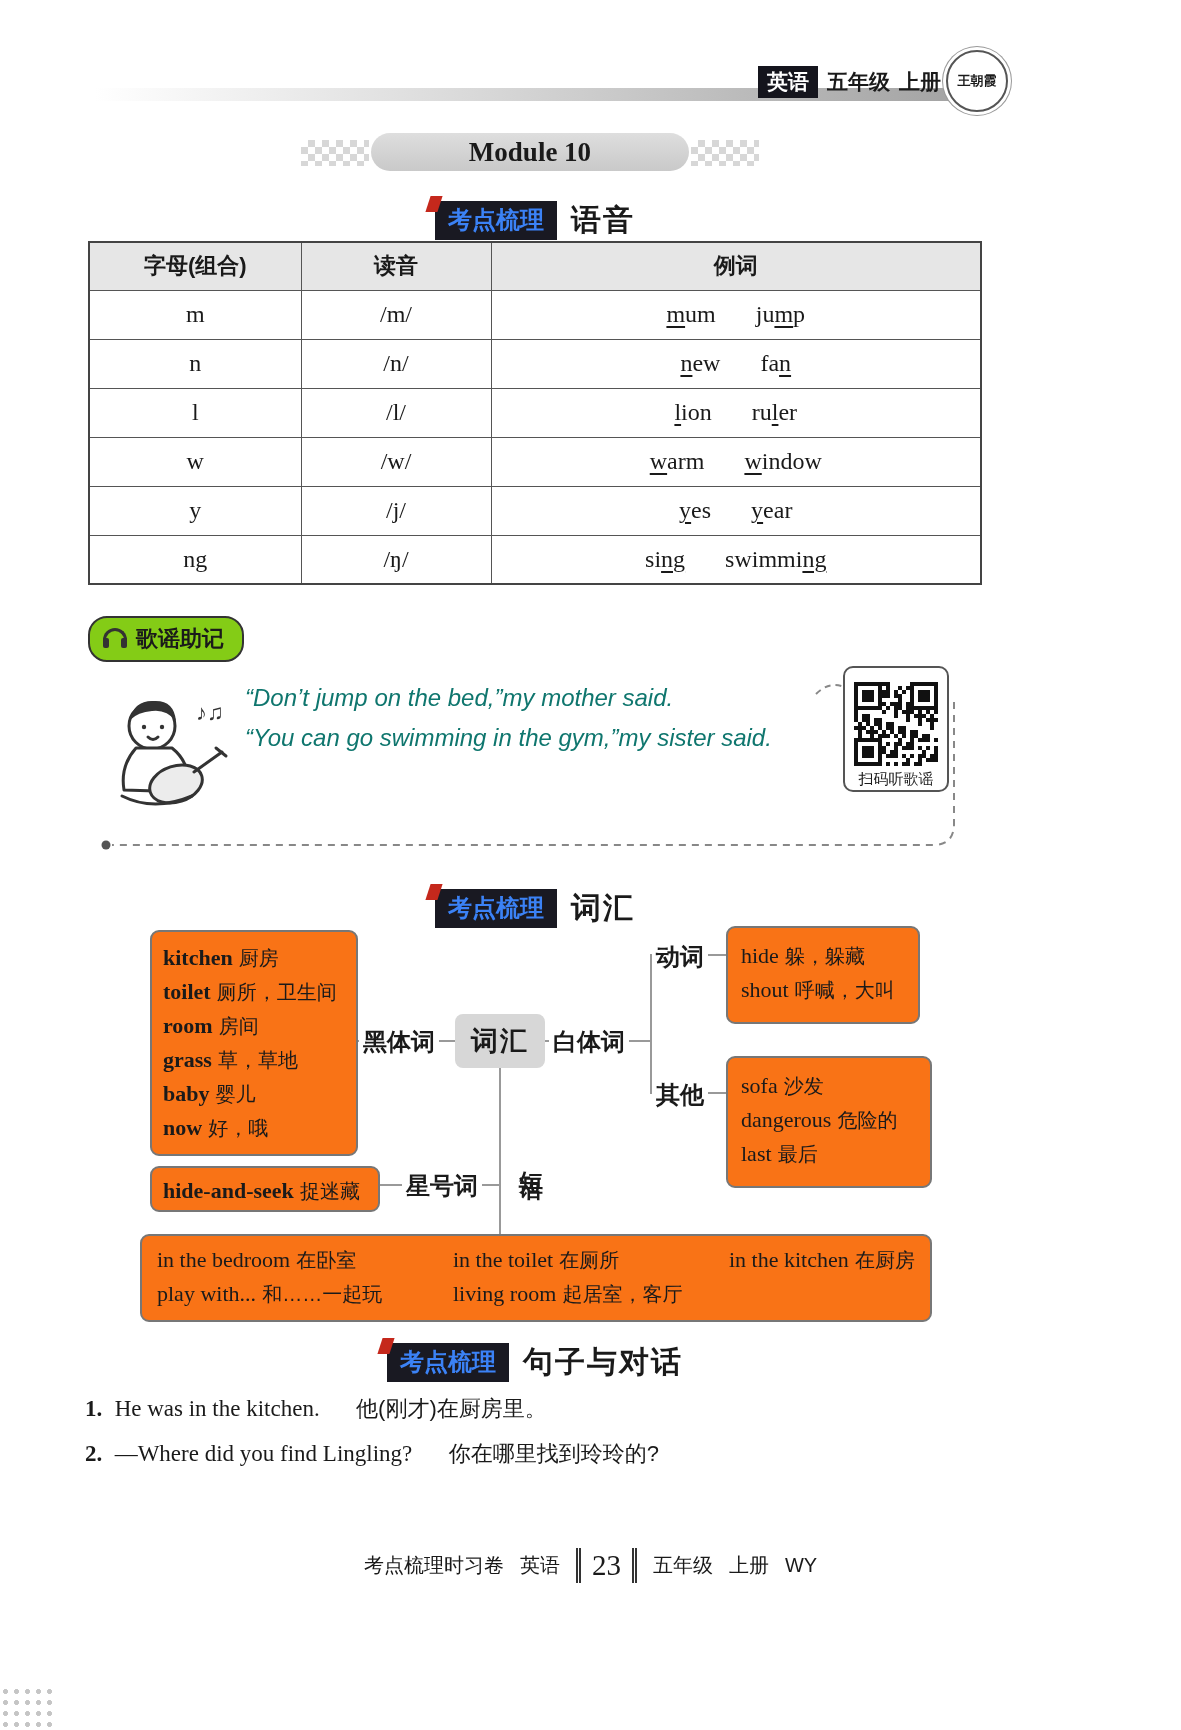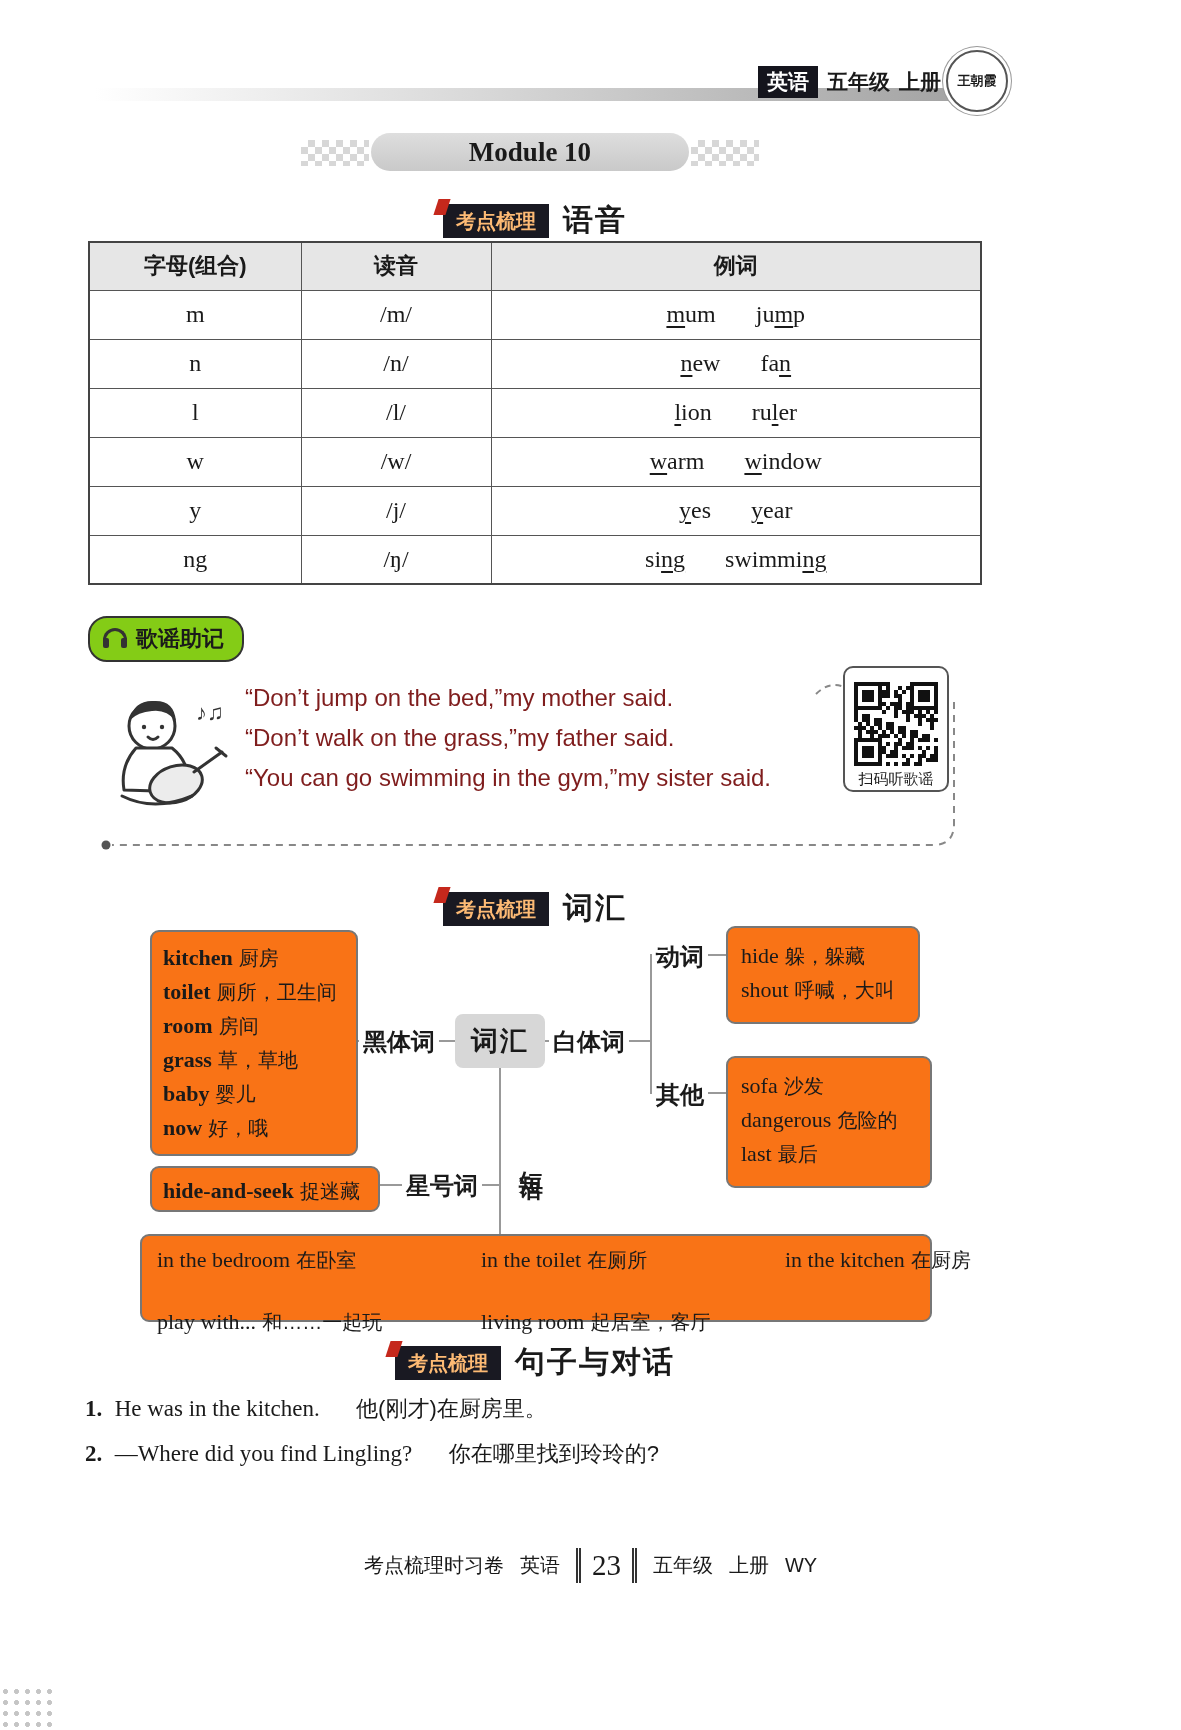--- a/index.html
+++ b/index.html
@@ -23,21 +23,21 @@
     justify-content:center; font-family:"Liberation Serif", serif; font-size:27px; font-weight:700; }
   .checker { position:absolute; top:140px; width:68px; height:26px;
     background-image:linear-gradient(45deg,#d7d7d7 25%,transparent 25%,transparent 75%,#d7d7d7 75%),
       linear-gradient(45deg,#d7d7d7 25%,transparent 25%,transparent 75%,#d7d7d7 75%);
     background-size:14px 14px; background-position:0 0,7px 7px; }
   .checker-left { left:301px; } .checker-right { left:691px; }
 
   
   .section-head { position:absolute; left:88px; width:894px; display:flex; align-items:center;
     justify-content:center; gap:14px; }
-  .kp-badge { position:relative; background:#191922; color:#fdba74; font-size:20px; font-weight:700;
+  .kp-badge { position:relative; background:#191922; color:#3b82f6; font-size:24px; font-weight:700;
     padding:5px 13px; line-height:1.2; }
   .kp-badge::before { content:""; position:absolute; left:-7px; top:-5px; width:12px; height:16px;
     background:#c5281c; transform:skewX(-18deg); }
   .kp-badge::after { content:""; position:absolute; left:-12px; bottom:-5px; width:15px; height:9px;
     background:#bfbfbf; transform:skewX(-20deg); z-index:-1; }
   .section-title { font-size:30px; font-weight:700; letter-spacing:2px; }
 
   
   table.phonics { position:absolute; left:88px; top:241px; width:894px; border-collapse:collapse;
     border:2px solid #444; background:#fff; }
@@ -49,42 +49,42 @@
   .u { text-decoration:underline; text-underline-offset:4px; text-decoration-thickness:2px; }
 
   
   .song-label { position:absolute; left:88px; top:616px; border:2px solid #333; border-radius:19px;
     padding:6px 18px 6px 46px; font-size:22px; font-weight:700; background:#84cc16; }
   .hp-icon { position:absolute; left:13px; top:10px; width:24px; height:17px; border:3px solid #333;
     border-bottom:none; border-radius:12px 12px 0 0; }
   .hp-icon::before,.hp-icon::after { content:""; position:absolute; bottom:-3px; width:6px; height:10px;
     background:#333; border-radius:2px; }
   .hp-icon::before { left:-3px; } .hp-icon::after { right:-3px; }
-  .song-lines { position:absolute; left:245px; top:678px; font-size:24px; line-height:40px; color:#7f1d1d; }
+  .song-lines { position:absolute; left:245px; top:678px; font-size:24px; line-height:40px; color:#0f766e;font-style:italic; }
   .music-notes { position:absolute; left:196px; top:700px; font-size:22px; color:#333; }
   .boy { position:absolute; left:92px; top:688px; width:142px; height:140px; }
   .qr-box { position:absolute; left:843px; top:666px; width:106px; height:126px; border:2px solid #555;
     border-radius:10px; background:#fff; display:flex; flex-direction:column; align-items:center;
     padding-top:14px; z-index:2; }
   .qr { width:84px; height:84px; }
   .qr-caption { font-size:15px; margin-top:4px; }
   .deco-svg { position:absolute; left:0; top:0; width:1181px; height:1730px; pointer-events:none; }
 
   
   .v-box { position:absolute; border:2px solid #777; border-radius:9px; background:#f97316; z-index:2; }
   .bold-box   { left:150px; top:930px;  width:208px; height:226px; padding:9px 11px; }
   .star-box   { left:150px; top:1166px; width:230px; height:46px;  padding:6px 11px; }
   .verb-box   { left:726px; top:926px;  width:194px; height:98px;  padding:11px 13px; }
   .other-box  { left:726px; top:1056px; width:206px; height:132px; padding:11px 13px; }
   .phrase-box { left:140px; top:1234px; width:792px; height:88px;  padding:7px 15px; }
   .entry { font-size:22px; line-height:34px; white-space:nowrap; }
   .en-b { font-family:"Liberation Serif", serif; font-weight:700; }
   .en-r { font-family:"Liberation Serif", serif; }
   .zh { font-size:20px; }
-  .p-grid { display:grid; grid-template-columns:296px 276px 1fr; line-height:36px;gap:28px; }
+  .p-grid { display:grid; grid-template-columns:296px 276px 1fr; line-height:36px; }
   .center-node { position:absolute; left:455px; top:1014px; width:90px; height:54px; background:#d7d7d7;
     border-radius:8px; display:flex; align-items:center; justify-content:center; font-size:27px;
     font-weight:700; letter-spacing:2px; z-index:2; }
   .map-label { position:absolute; font-size:24px; font-weight:600; background:#fff; padding:0 4px; z-index:3; }
   .lbl-bold   { left:359px; top:1026px; }
   .lbl-white  { left:549px; top:1026px; }
   .lbl-verb   { left:652px; top:941px; }
   .lbl-other  { left:652px; top:1079px; }
   .lbl-star   { left:402px; top:1170px; }
   .lbl-phrase { left:513px; top:1148px; writing-mode:vertical-rl; text-orientation:upright;
@@ -218,21 +218,20 @@
         <line x1="102" y1="84" x2="130" y2="64"></line>
         <line x1="124" y1="60" x2="134" y2="68"></line>
         <path d="M30 108 Q62 124 100 108"></path>
       </g>
     </svg>
   </div>
   <div class="music-notes">♪♫</div>
 
   <div class="song-lines">
     <div>“Don’t jump on the bed,”my mother said.</div>
-    <div>“Don’t walk on the grass,”my father said.</div>
     <div>“You can go swimming in the gym,”my sister said.</div>
   </div>
 
   <div class="qr-box">
     <div class="qr"><svg viewBox="0 0 84 84" width="100%" height="100%" fill="#111">
           <rect x="0" y="0" width="4" height="4"></rect>
           <rect x="4" y="0" width="4" height="4"></rect>
           <rect x="8" y="0" width="4" height="4"></rect>
           <rect x="12" y="0" width="4" height="4"></rect>
           <rect x="16" y="0" width="4" height="4"></rect>

